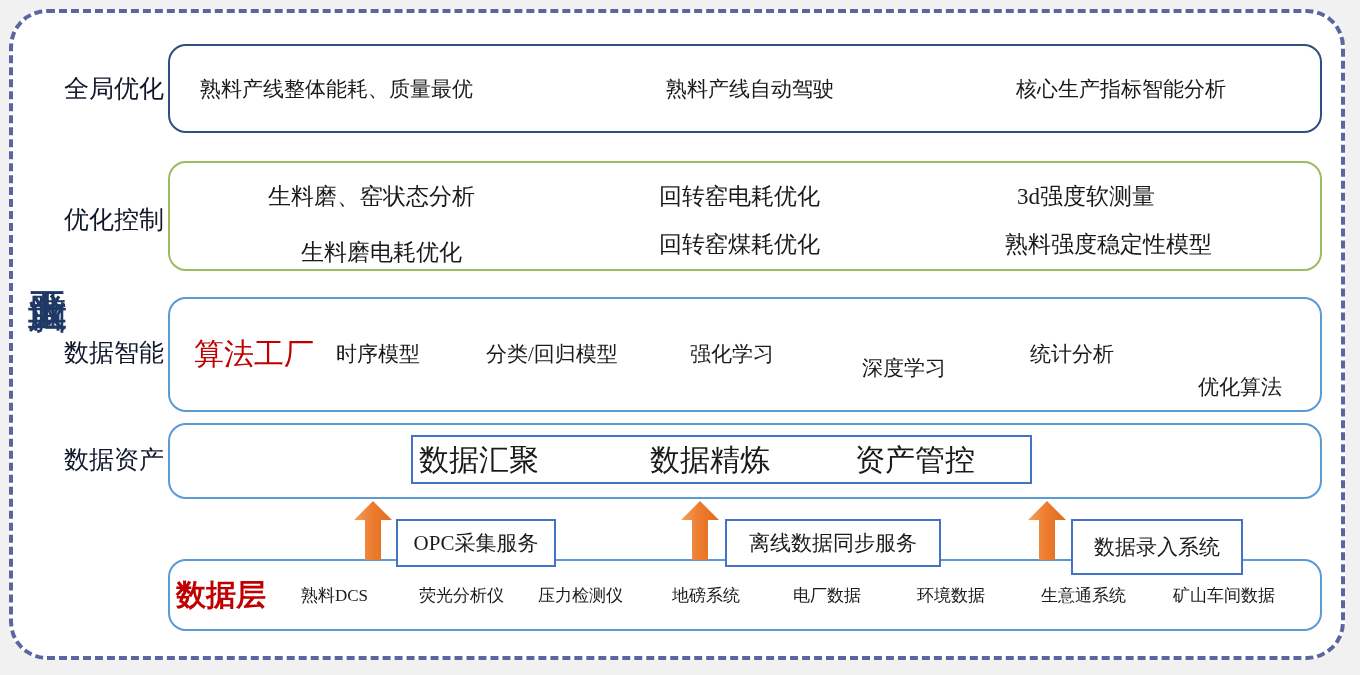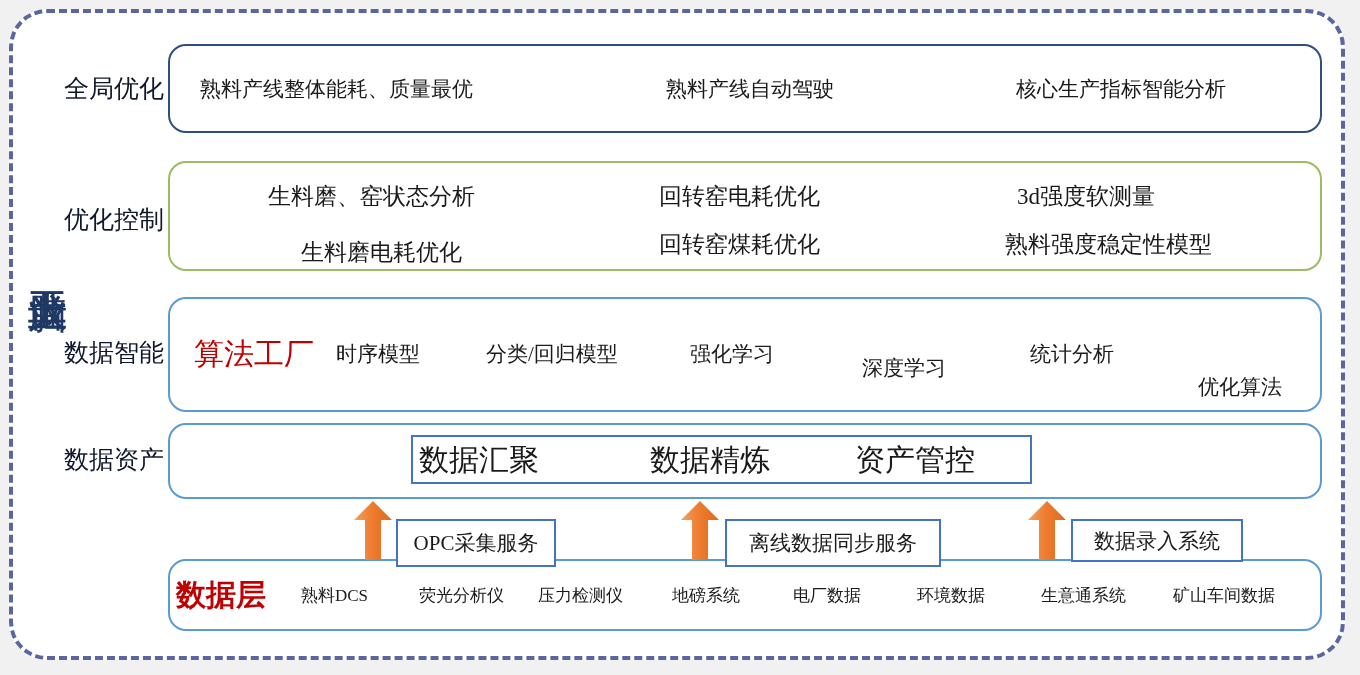--- a/index.html
+++ b/index.html
@@ -167,21 +167,21 @@
   <svg class="arrow-up" style="left:680px;top:501px;" width="40" height="60" viewBox="0 0 40 60">
     <polygon points="20,0 39,19 28,19 28,59 12,59 12,19 1,19" fill="url(#og1)"></polygon>
   </svg>
 
   <svg class="arrow-up" style="left:1027px;top:501px;" width="40" height="60" viewBox="0 0 40 60">
     <polygon points="20,0 39,19 28,19 28,59 12,59 12,19 1,19" fill="url(#og1)"></polygon>
   </svg>
 
   <div class="svc-box" style="left:396px;top:519px;width:160px;height:48px;">OPC采集服务</div>
   <div class="svc-box" style="left:725px;top:519px;width:216px;height:48px;">离线数据同步服务</div>
-  <div class="svc-box" style="left:1071px;top:519px;width:172px;height:43px;text-align:right;">数据录入系统</div>
+  <div class="svc-box" style="left:1071px;top:519px;width:172px;height:56px;text-align:right;">数据录入系统</div>
 
   <div class="layer-box box-blue" style="left:168px;top:559px;width:1154px;height:72px;"></div>
   <div class="red-head red-layer" style="left:176px;top:580px;">数据层</div>
   <div class="src-item" style="left:301px;top:587px;">熟料DCS</div>
   <div class="src-item" style="left:419px;top:587px;">荧光分析仪</div>
   <div class="src-item" style="left:538px;top:587px;">压力检测仪</div>
   <div class="src-item" style="left:672px;top:587px;">地磅系统</div>
   <div class="src-item" style="left:793px;top:587px;">电厂数据</div>
   <div class="src-item" style="left:917px;top:587px;">环境数据</div>
   <div class="src-item" style="left:1041px;top:587px;">生意通系统</div>

